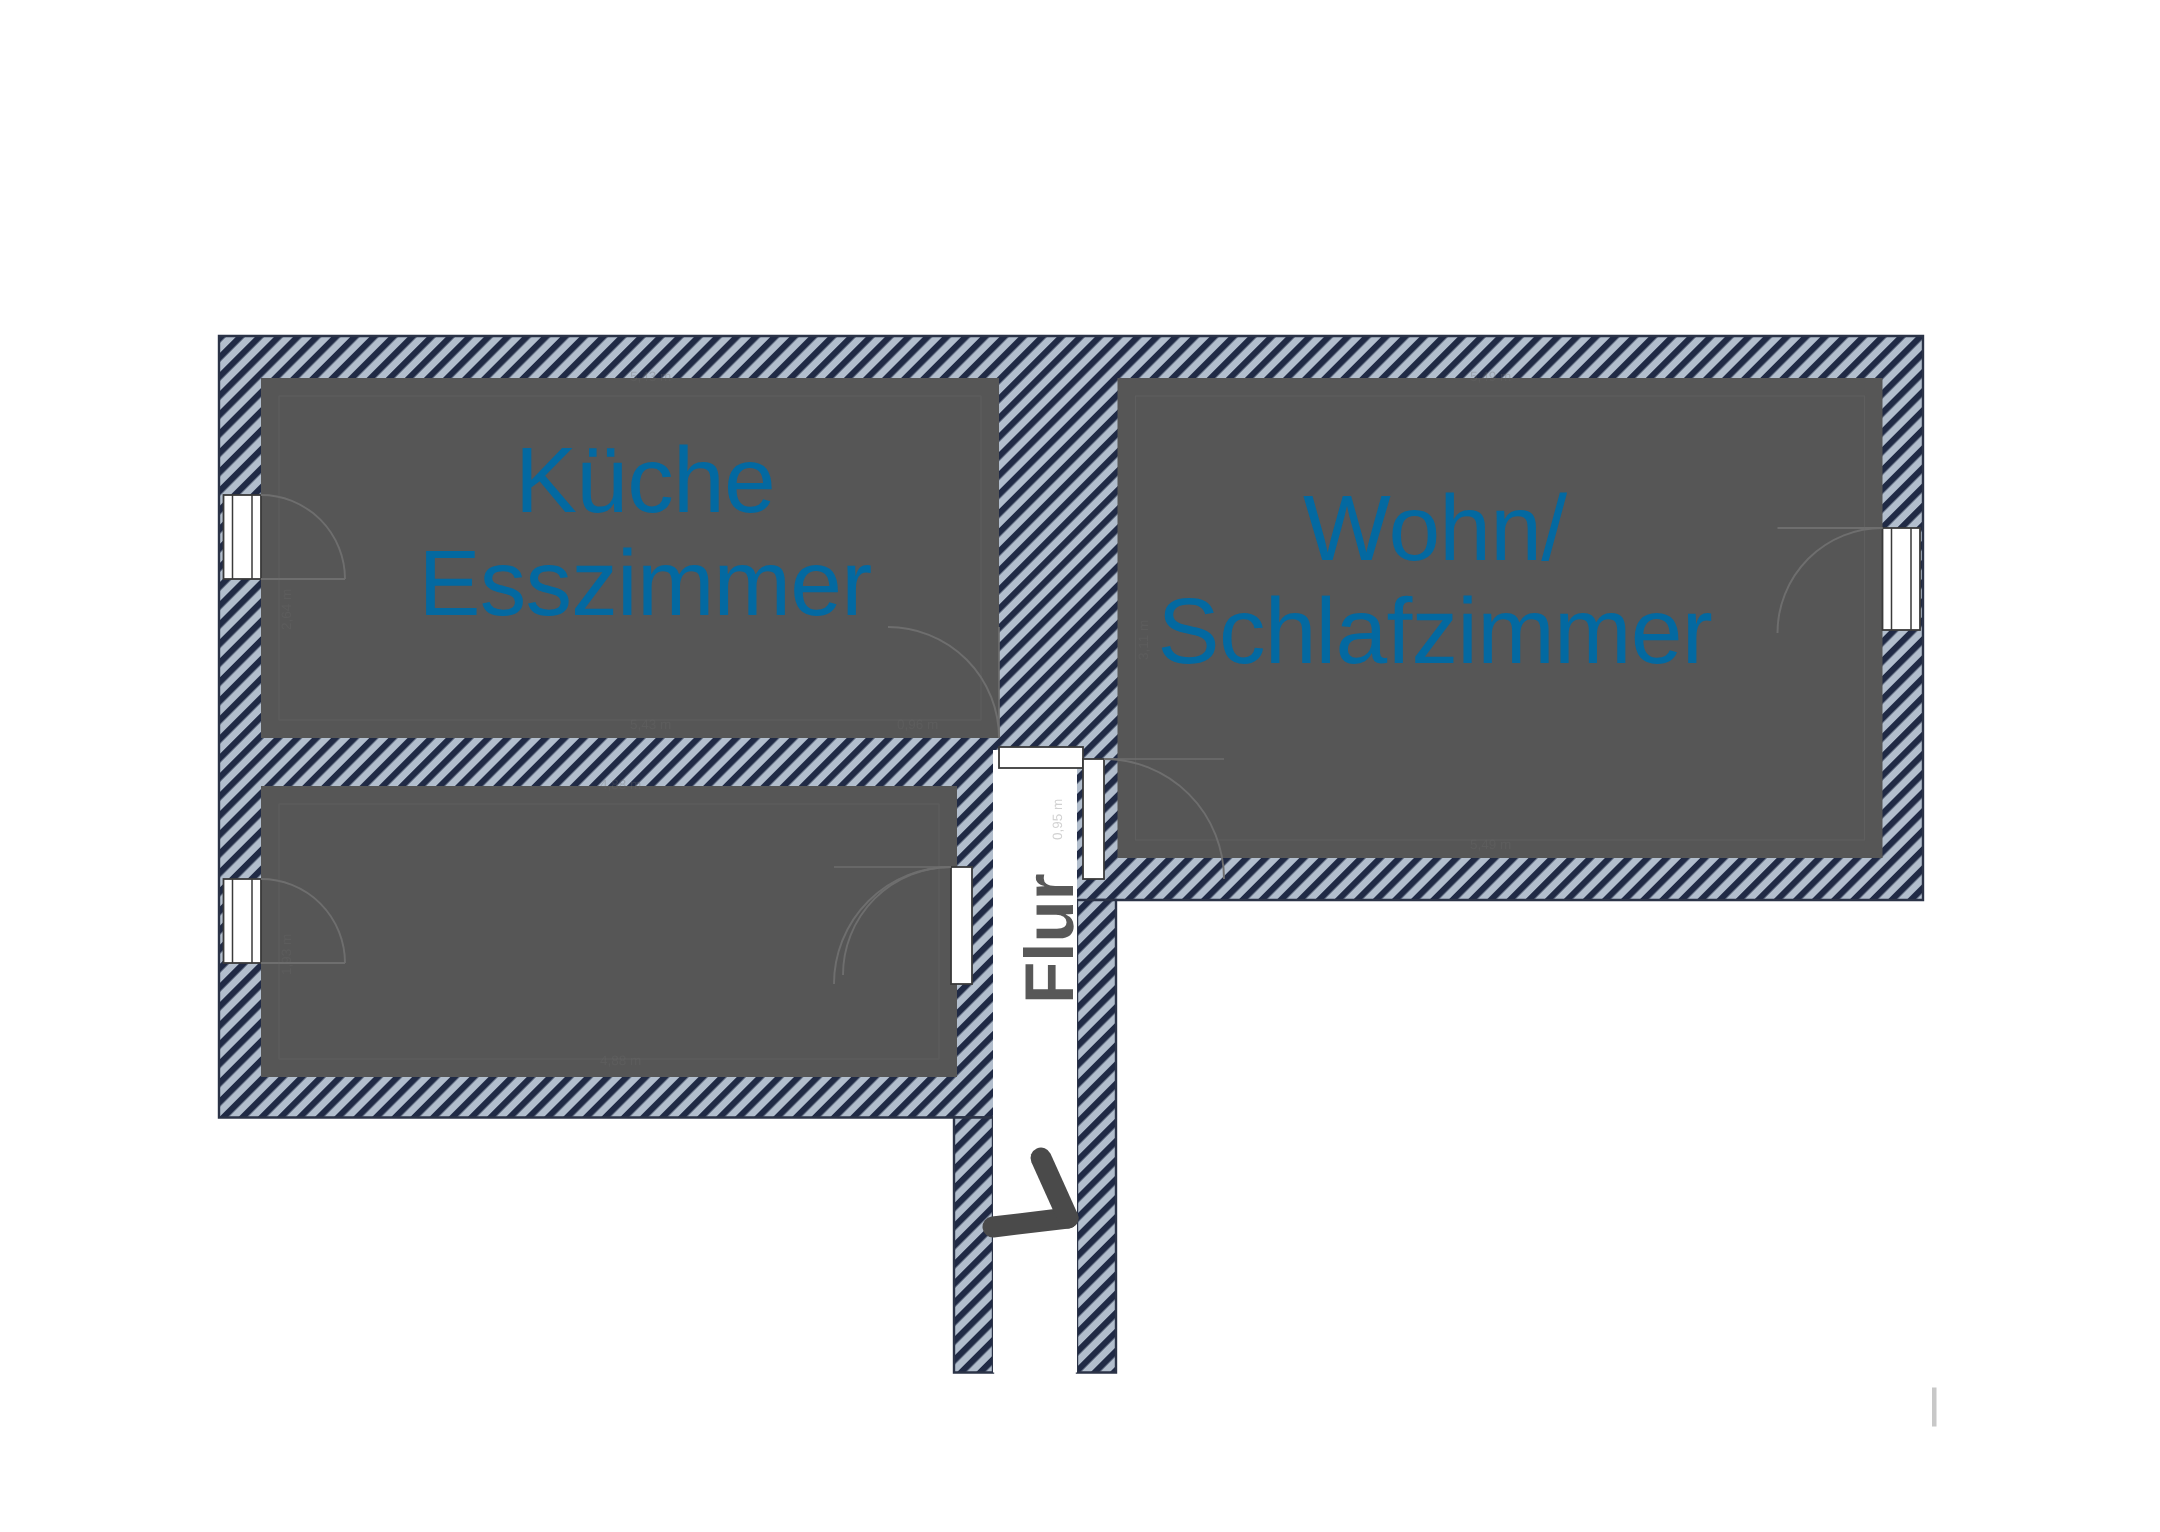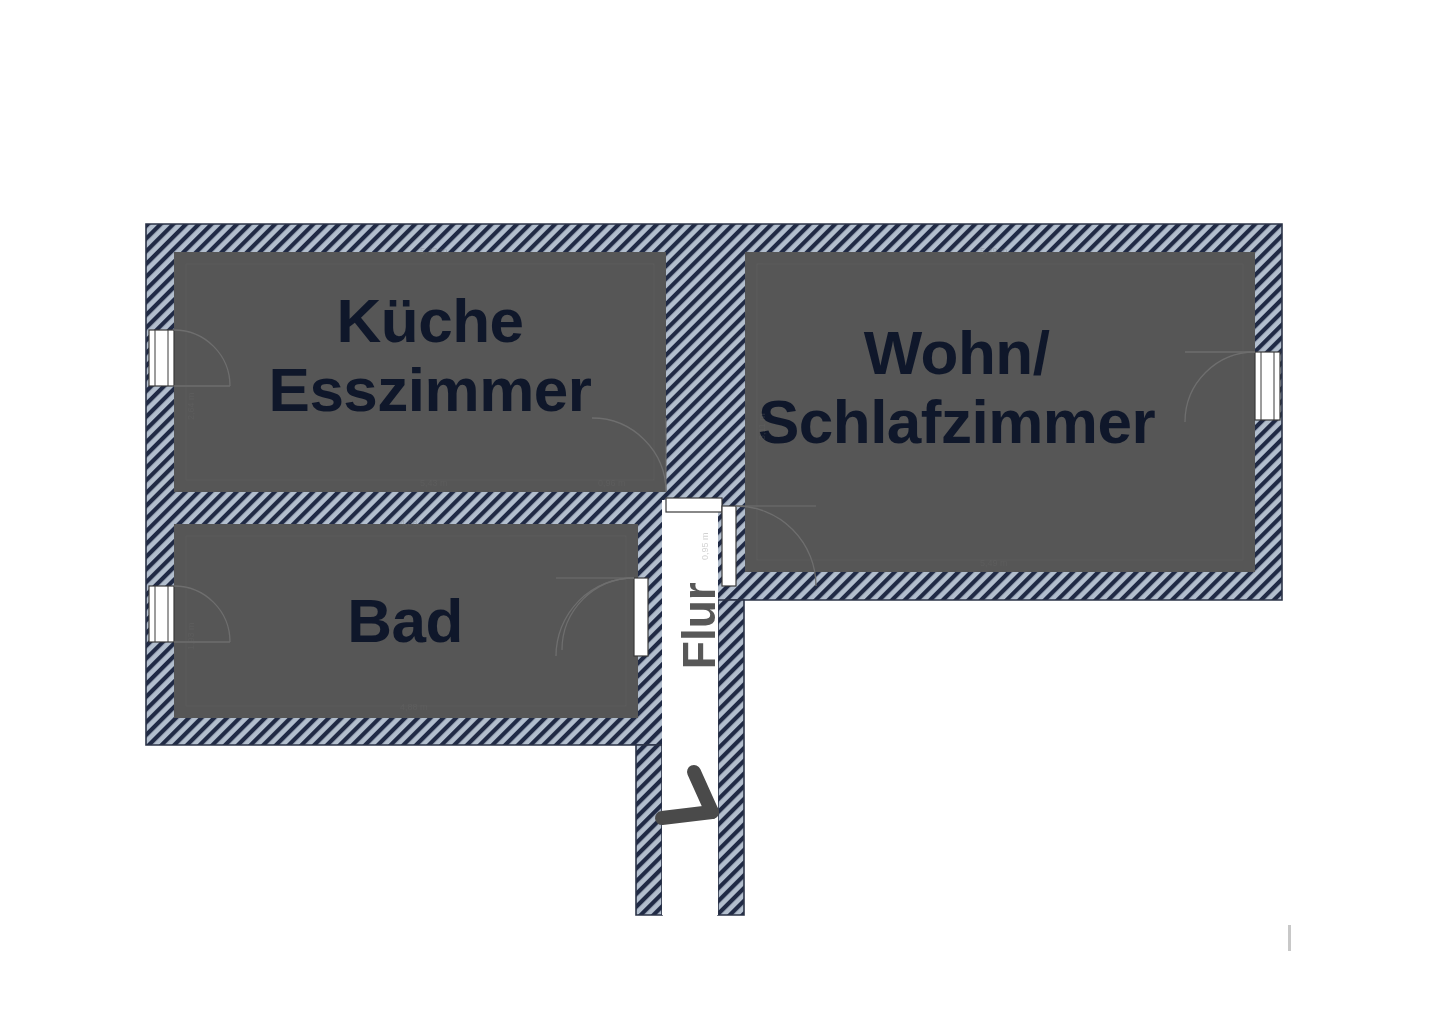--- a/index.html
+++ b/index.html
@@ -20,23 +20,23 @@
     height: 1021px;
     background: #ffffff;
   }
   #floorplan-svg {
     display: block;
     width: 1440px;
     height: 1021px;
   }
   .room-label {
     position: absolute;
-    color: #0f172a;
+    color: #0369a1;
     font-family: "Liberation Sans", sans-serif;
-    font-weight: 700;
+    font-weight: 400;
     line-height: 1.12;
     text-align: center;
     white-space: pre-line;
     letter-spacing: -0.5px;
     pointer-events: none;
     user-select: none;
   }
   .room-label.kitchen {
     left: 170px;
     top: 286px;
@@ -192,21 +192,20 @@
       <rect x="186" y="536" width="440" height="170"></rect>
     </g>
   </svg>
 
   <div class="room-label kitchen">Küche
 Esszimmer</div>
 
   <div class="room-label living">Wohn/
 Schlafzimmer</div>
 
-  <div class="room-label bath">Bad</div>
 
   <div class="room-label hall">Flur</div>
 
   <div class="dim-text" style="left:420px; top:246px;">5,43 m</div>
   <div class="dim-text vert" style="left:186px; top:420px;">2,64 m</div>
   <div class="dim-text" style="left:420px; top:478px;">5,43 m</div>
   <div class="dim-text" style="left:598px; top:478px;">0,96 m</div>
 
   <div class="dim-text" style="left:400px; top:518px;">4,88 m</div>
   <div class="dim-text vert" style="left:186px; top:650px;">1,93 m</div>

